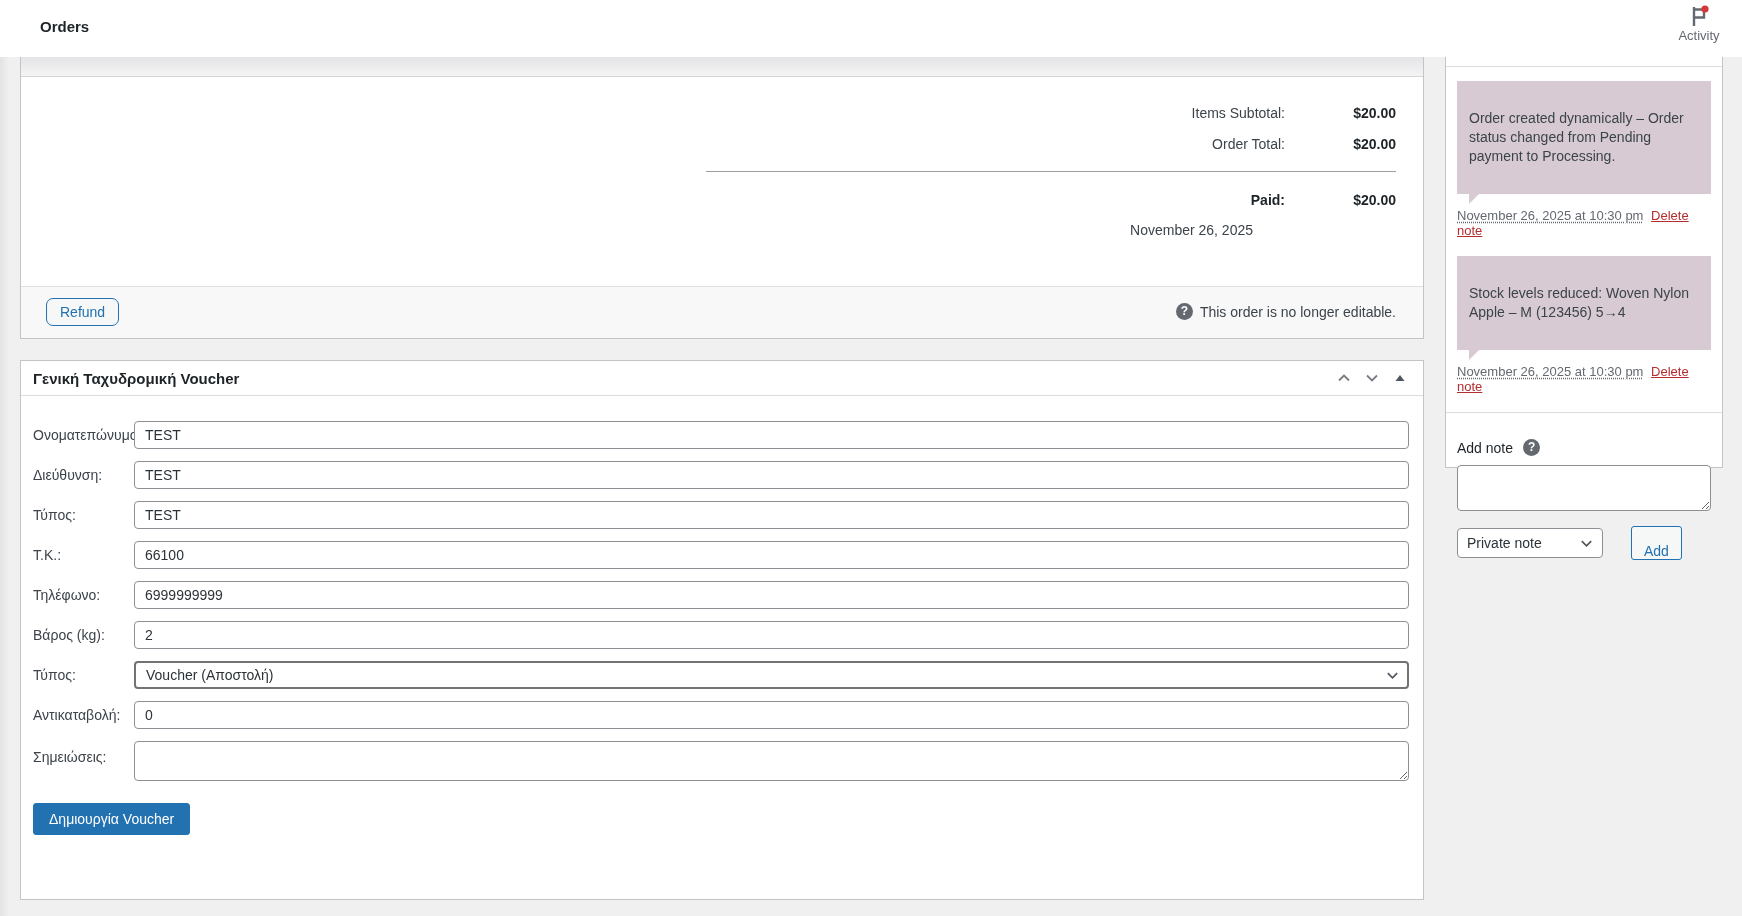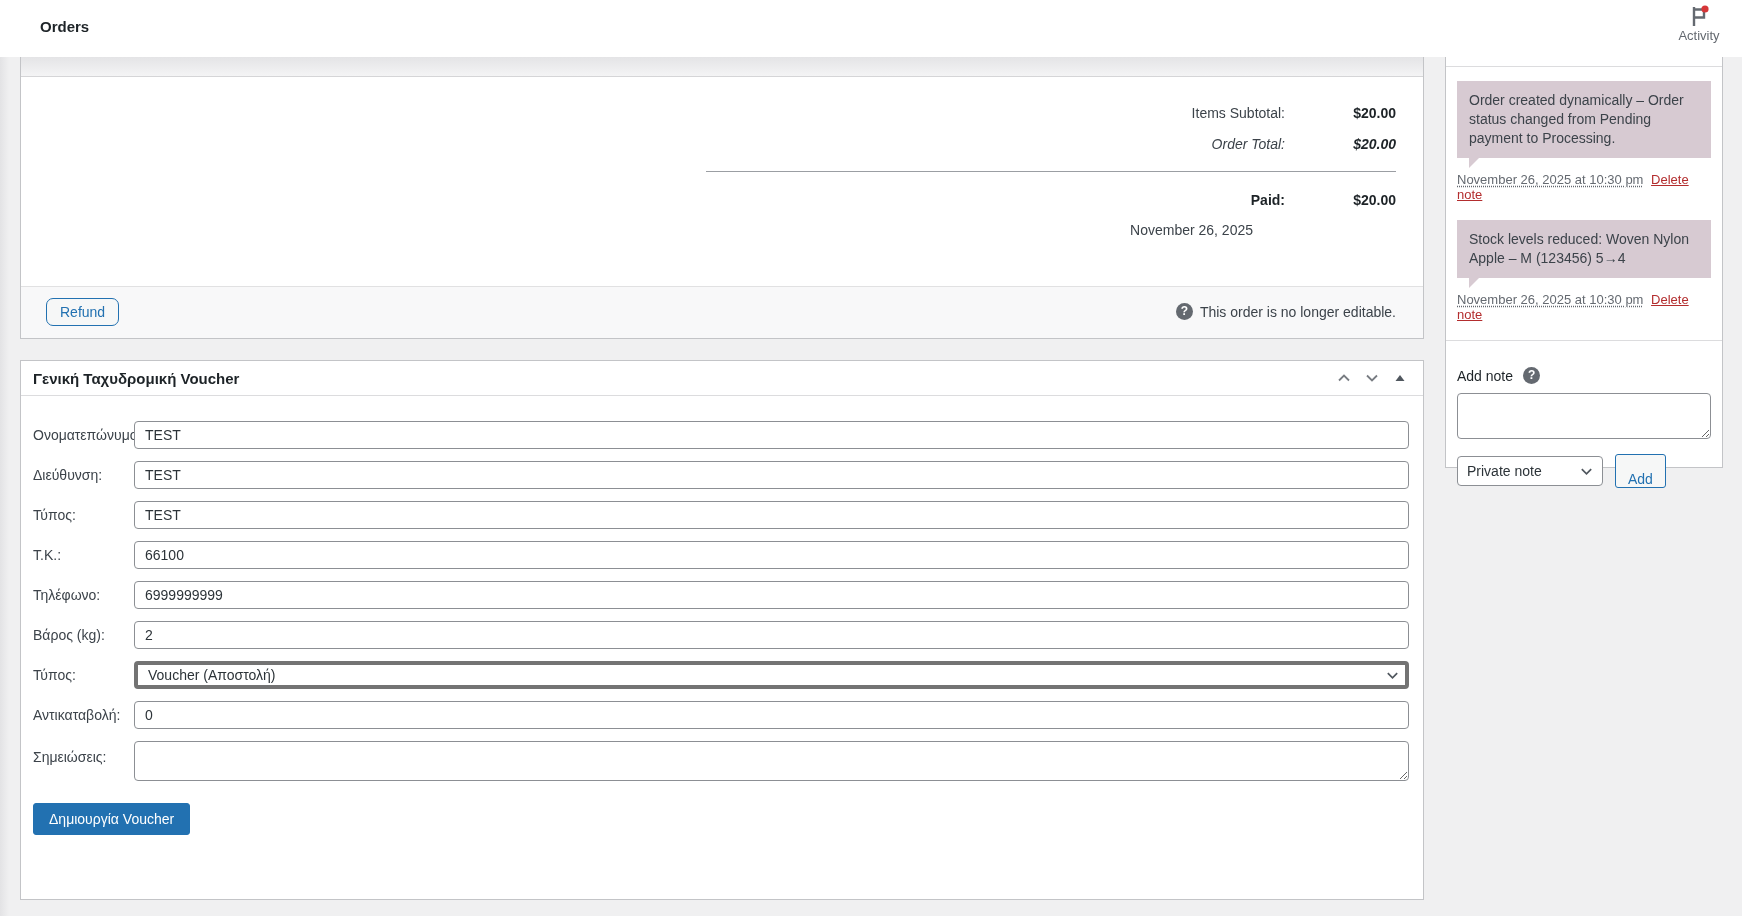--- a/index.html
+++ b/index.html
@@ -17,21 +17,21 @@
   .left-shade { position:absolute; left:0; top:57px; width:9px; height:859px; background:linear-gradient(to right,#e3e3e5,#f0f0f1); }
 
   
   .panel { position:absolute; background:#fff; border:1px solid #c3c4c7; box-sizing:border-box; }
 
   
   #order-panel { left:20px; top:57px; width:1404px; height:282px; border-top:none; }
   .grad-strip { height:19px; background:linear-gradient(#e4e4e6,#f4f4f5); border-bottom:1px solid #d5d5d7; }
   .totals-row { position:absolute; right:27px; display:flex; }
   .totals-row.r1 { top:48px; }
-  .totals-row.r2 { top:79px;font-style:italic; }
+  .totals-row.r2 { top:79px; }
   .totals-row.r3 { top:135px; }
   .totals-label { width:560px; text-align:right; font-size:14px; color:#3c434a; }
   .totals-label.bold { font-weight:bold; color:#1d2327; }
   .totals-value { width:111px; text-align:right; font-size:14px; font-weight:bold; color:#1d2327; }
   .totals-divider { position:absolute; right:27px; top:114px; width:690px; border-top:1px solid #9b9ea3; }
   .paid-date { position:absolute; right:170px; top:165px; font-size:14px; color:#3c434a; }
   .order-footer { position:absolute; left:0; right:0; bottom:0; height:51px; background:#f8f8f9; border-top:1px solid #e1e1e2; }
   .refund-btn { position:absolute; left:25px; top:11px; height:28px; padding:0 13px; background:#f6f7f7;
     border:1px solid #2271b1; border-radius:7px; color:#2271b1; font-size:14px; font-family:inherit; cursor:pointer; }
   .not-editable { position:absolute; right:27px; top:16px; display:flex; align-items:center; gap:7px; font-size:14px; color:#3c434a; }
@@ -46,41 +46,41 @@
   .ctrl-btn { width:20px; height:20px; background:none; border:none; padding:0; cursor:pointer; display:flex; align-items:center; justify-content:center; }
   .v-body { padding:25px 14px 0 12px; }
   .field-row { display:flex; align-items:center; margin-bottom:12px; }
   .field-row.ta { align-items:flex-start; }
   .field-row.ta .f-label { padding-top:8px; }
   .f-label { width:101px; flex-shrink:0; font-size:14px; color:#3c434a; }
   .f-input { flex:1; height:28px; border:1px solid #8c8f94; border-radius:4px; padding:0 10px;
     font-size:14px; color:#2c3338; font-family:inherit; box-sizing:border-box; background:#fff; }
   textarea.f-input { height:40px; padding-top:6px; resize:vertical; }
   .select-wrap { flex:1; position:relative; }
-  .select-wrap select { width:100%; height:28px; border:4px solid #737373; border-radius:4px; padding:0 30px 0 10px;
+  .select-wrap select { width:100%; height:28px; border:2px solid #737373; border-radius:4px; padding:0 30px 0 10px;
     font-size:14px; color:#2c3338; font-family:inherit; box-sizing:border-box; background:#fff;
     appearance:none; -webkit-appearance:none; -moz-appearance:none; cursor:pointer; }
   .chev { position:absolute; right:9px; top:7px; pointer-events:none; }
   .create-btn { margin:10px 0 8px 0; height:32px; padding:0 15px; background:#2271b1; color:#fff;
     border:1px solid #2271b1; border-radius:3px; font-size:14px; font-family:inherit; cursor:pointer; }
 
   
   #notes-panel { left:1445px; top:57px; width:278px; height:411px; border-top:none; }
   .notes-top-line { height:9px; border-bottom:1px solid #dcdcde; }
   .notes-list { padding:14px 11px 0 11px; }
-  .note-bubble { background:#d7cad2; padding:10px 12px; font-size:14px; line-height:19px; color:#3c434a; }
+  .note-bubble { background:#d7cad2; padding:28px 12px; font-size:14px; line-height:19px; color:#3c434a; }
   .note-tail { width:0; height:0; border-top:10px solid #d7cad2; border-right:10px solid transparent; margin-left:12px; }
   .note-meta { margin:4px 0 18px; font-size:13px; color:#646970; }
   .note-date { color:#646970; text-decoration:underline dotted; text-underline-offset:2px; }
   .delete-note { color:#b32d2e; text-decoration:underline; margin-left:4px; cursor:pointer; }
   .add-note-section { border-top:1px solid #dcdcde; margin:10px 0 0; padding:26px 11px 0 11px; }
   .add-note-head { display:flex; align-items:center; gap:10px; font-size:14px; color:#1d2327; }
   .add-note-textarea { display:block; margin-top:9px; width:100%; height:46px; border:1px solid #8c8f94; border-radius:4px;
     box-sizing:border-box; font-family:inherit; font-size:14px; padding:6px 8px; resize:both; }
-  .add-note-controls { margin-top:15px; display:flex; gap:12px; align-items:center; }
+  .add-note-controls { margin-top:15px; display:flex; gap:28px; align-items:center; }
   .note-type-wrap { position:relative; width:146px; }
   .note-type-wrap select { width:100%; height:30px; border:1px solid #8c8f94; border-radius:4px; padding:0 28px 0 9px;
     font-size:14px; color:#2c3338; font-family:inherit; box-sizing:border-box; background:#fff;
     appearance:none; -webkit-appearance:none; -moz-appearance:none; cursor:pointer; }
   .note-type-wrap .chev { top:8px; }
   .add-btn { height:28px; padding:16px 12px; background:#f6f7f7; border:1px solid #2271b1; border-radius:3px;
     color:#2271b1; font-size:14px; font-family:inherit; cursor:pointer; }
 </style>
 </head>
 <body>

